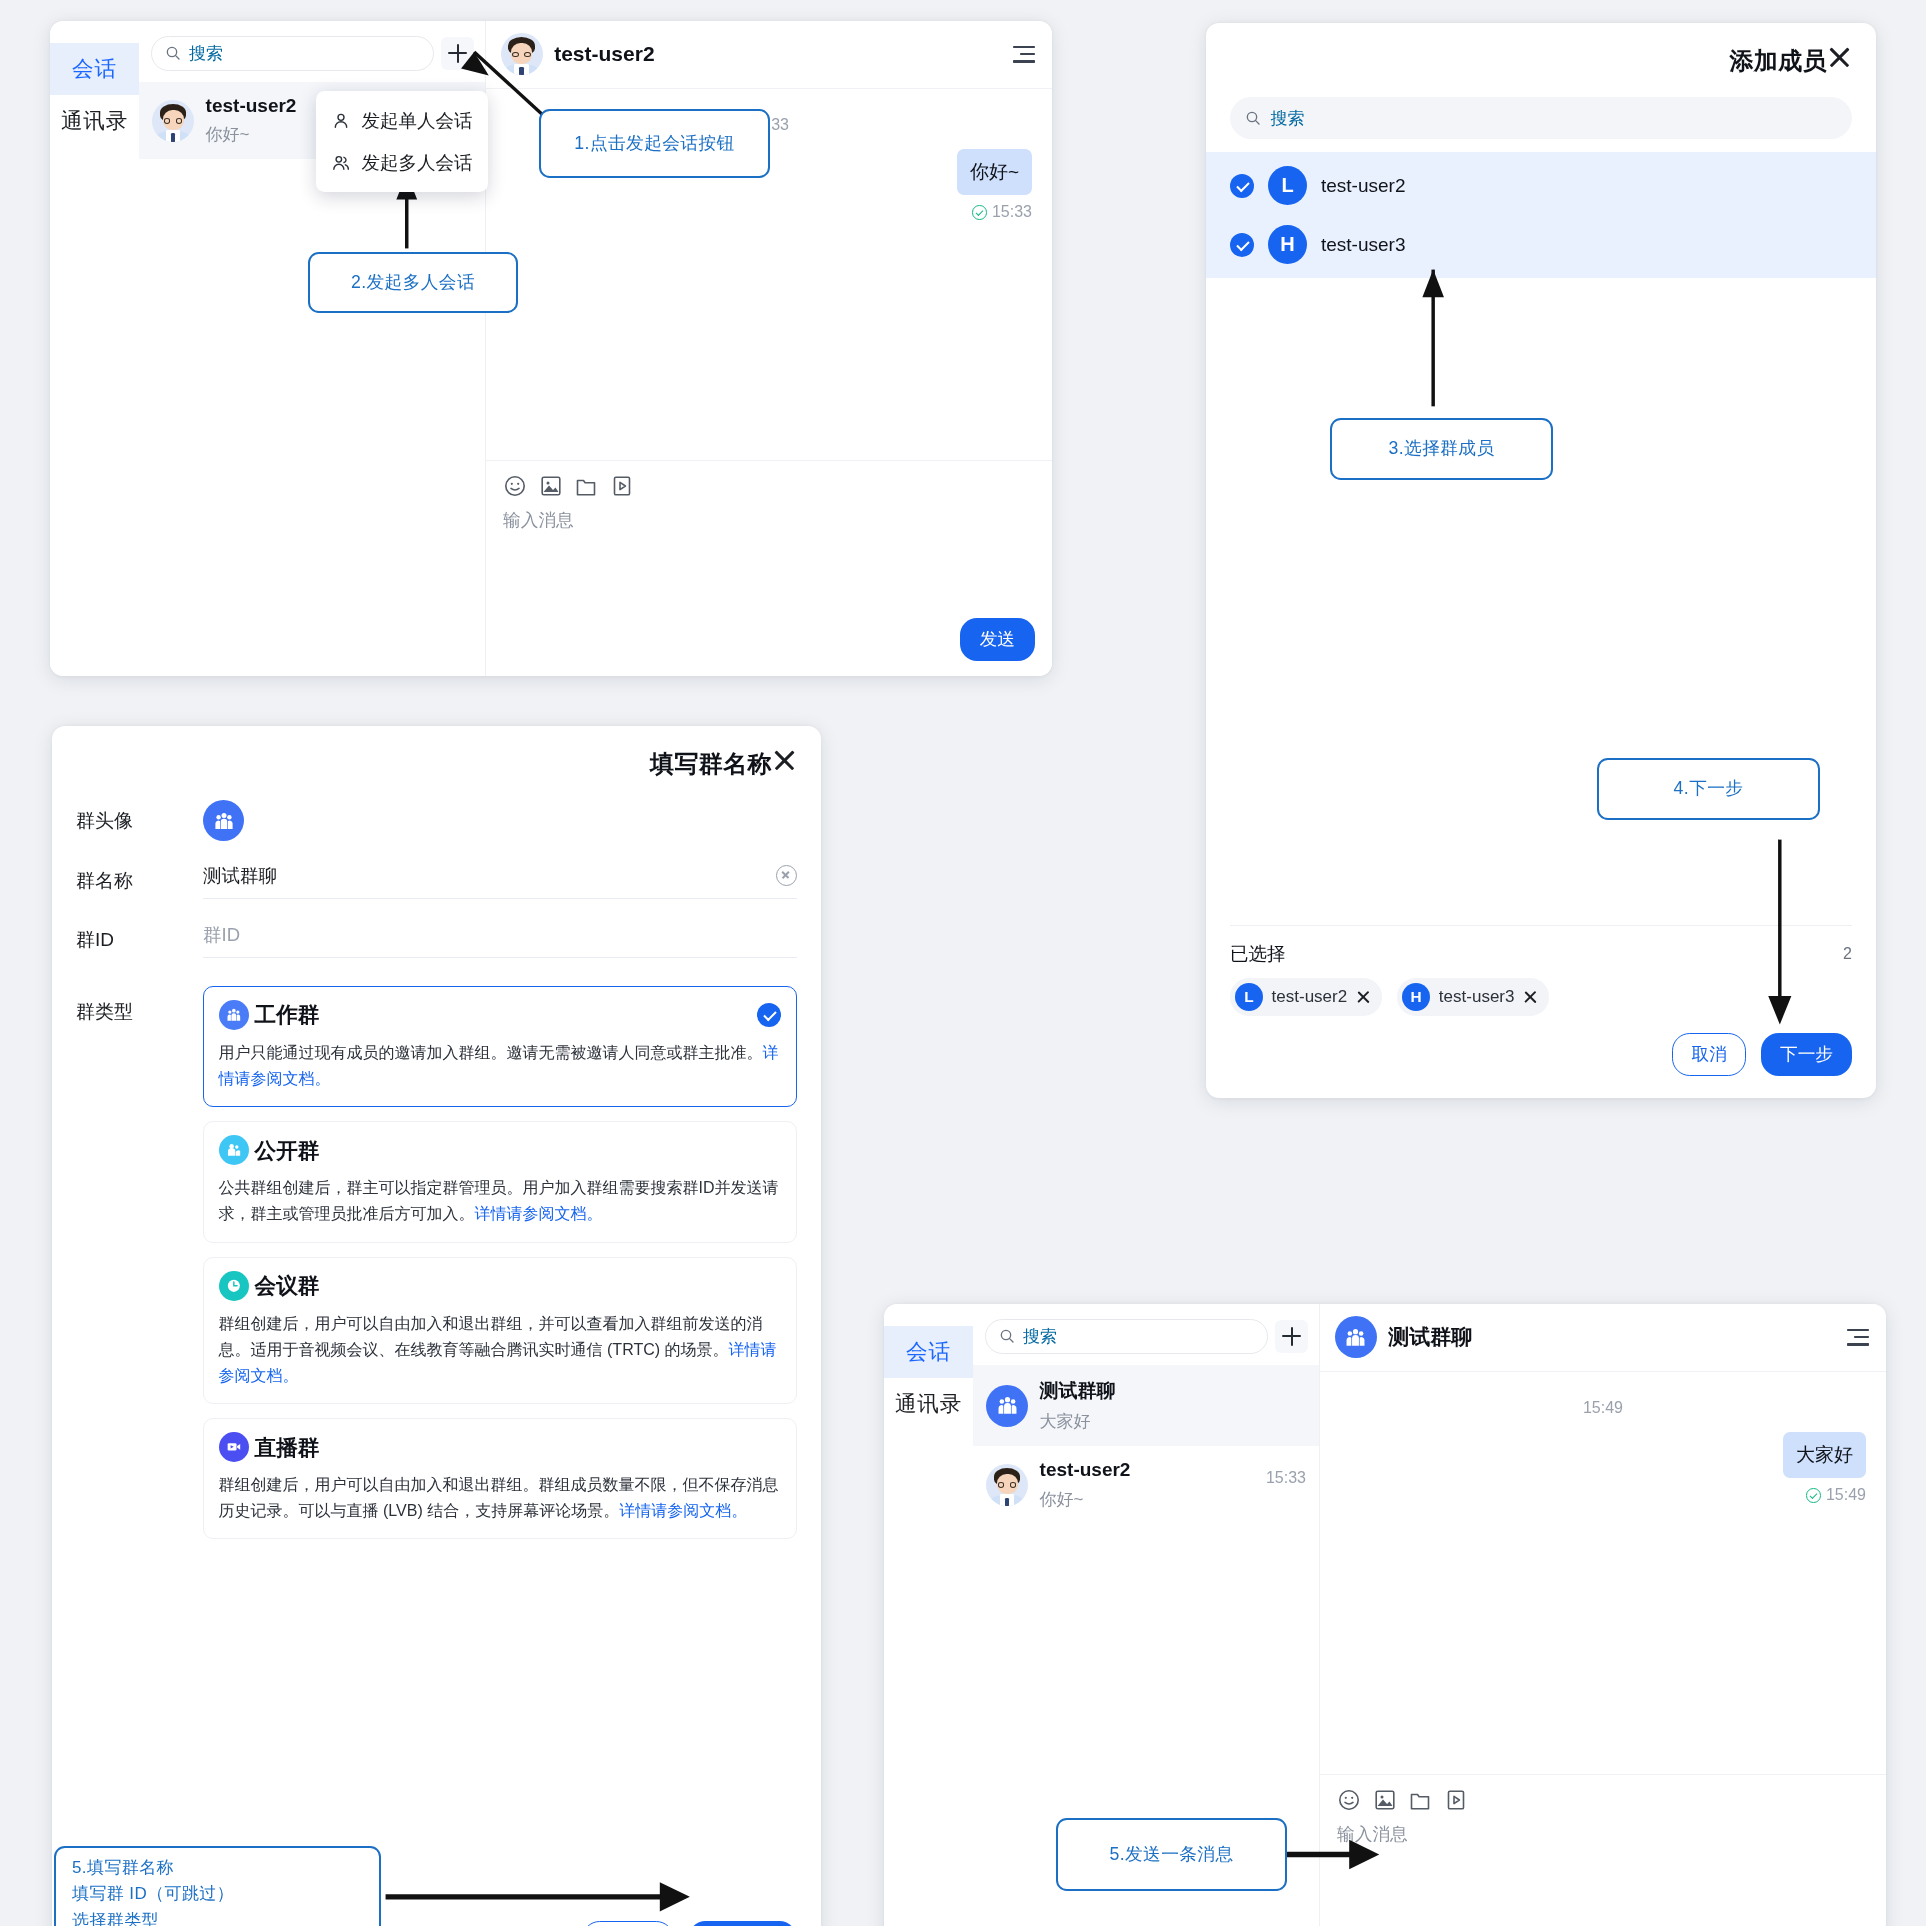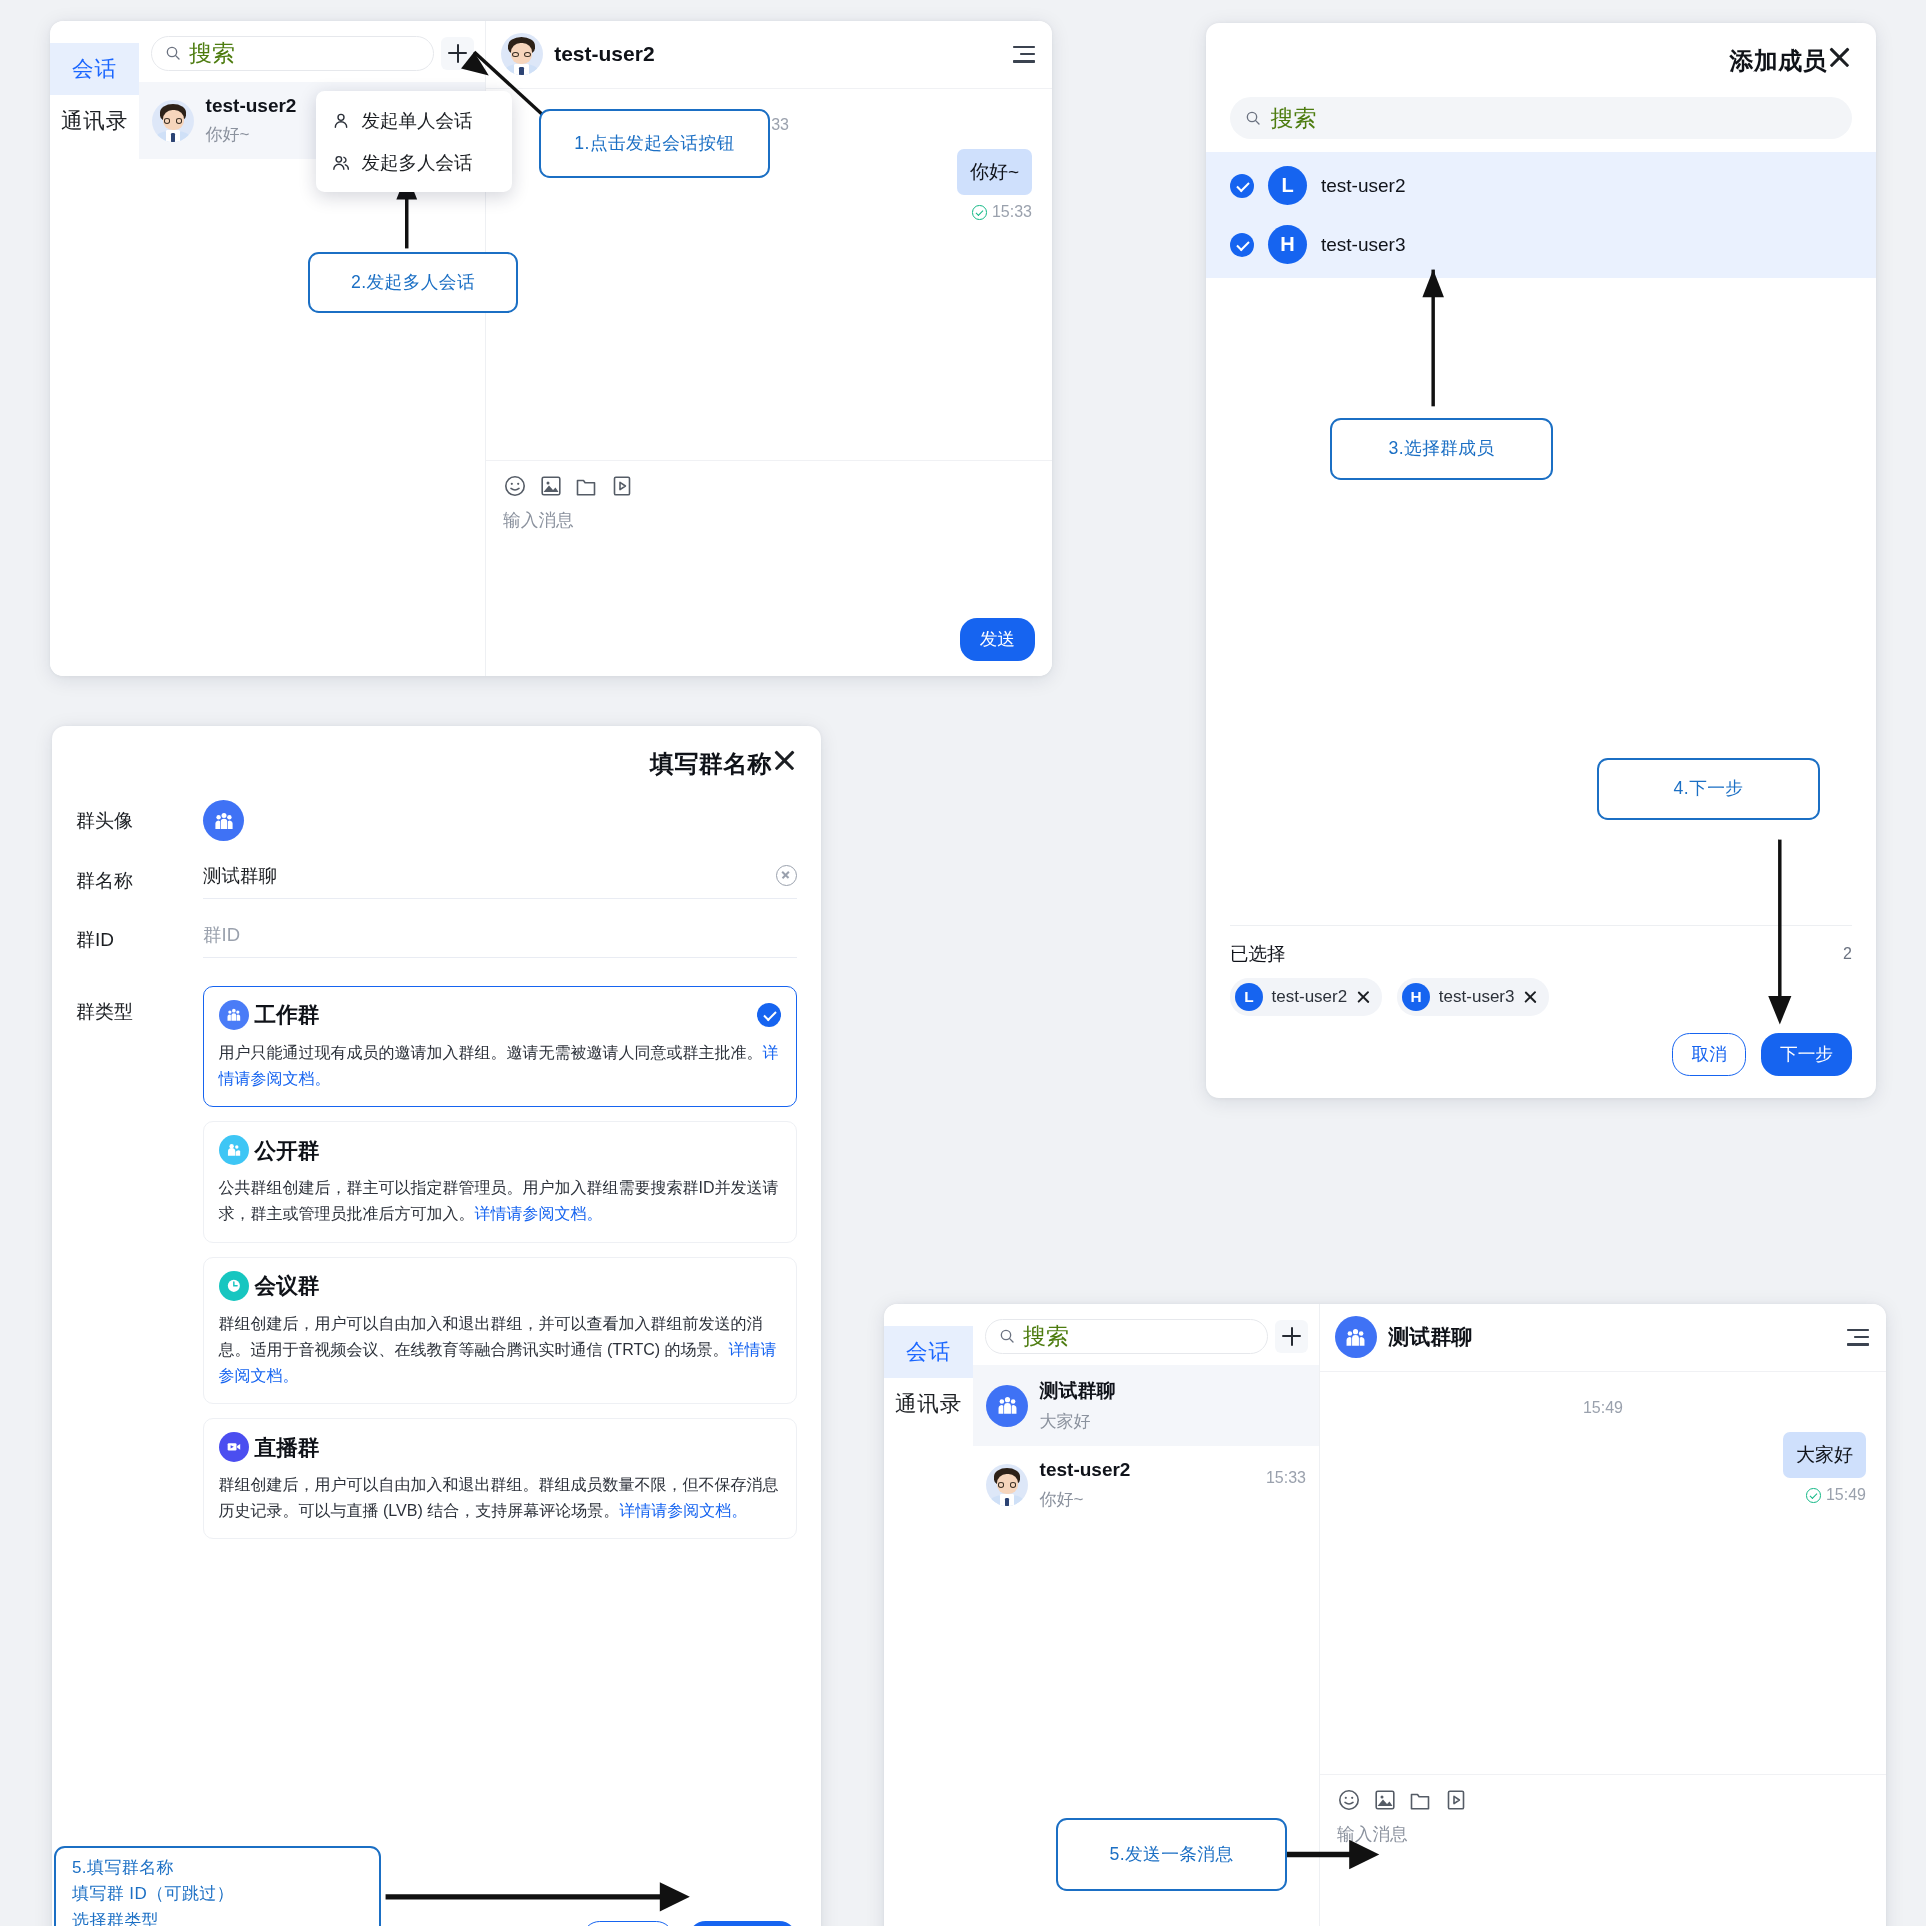--- a/index.html
+++ b/index.html
@@ -32,21 +32,21 @@
   }
   .rail-tab.active { background: #e7effd; color: #1a66ff; font-weight: 500; }
 
   .im-list { flex: 0 0 auto; background: #ffffff; border-right: 0.8px solid #eef0f3; }
   .list-head { display: flex; align-items: center; gap: 7.7px; padding: 14.6px 10.8px 11.6px 11.6px; }
   .search-box {
     flex: 1; height: 35px; border: 0.8px solid #e6e8ec; border-radius: 17.7px;
     display: flex; align-items: center; gap: 8.5px; padding: 0 13px; background:#fff;
   }
   .mag { width: 16px; height: 16px; flex: 0 0 16px; }
-  .search-ph { font-size: 23px; color: #4d7c0f; }
+  .search-ph { font-size: 17px; color: #0369a1; }
   .plus-btn {
     width: 33px; height: 33px; flex: 0 0 33px; border-radius: 6.2px; background: #f5f7fa;
     display: flex; align-items: center; justify-content: center; position: relative;
   }
   .plus-btn::before, .plus-btn::after {
     content: ""; position: absolute; background: #262b33; border-radius: 1.2px;
   }
   .plus-btn::before { width: 19px; height: 2.3px; }
   .plus-btn::after  { width: 2.3px; height: 19px; }
 
@@ -280,21 +280,21 @@
           </svg>
         </div>
         <div class="input-ph">输入消息</div>
         <div class="send-row">
           <div class="send-btn">发送</div>
         </div>
       </div>
     </div>
   </div>
 
-  <div class="popmenu" style="left:316px; top:91px; width:196px;">
+  <div class="popmenu" style="left:316px; top:91px; width:172px;">
     <div class="popmenu-item">
       <svg width="20" height="20" viewBox="0 0 24 24">
         <circle cx="12" cy="7.6" r="3.6" fill="none" stroke="#2c313a" stroke-width="1.7"></circle>
         <path d="M5.2 19.6 a6.8 6.8 0 0 1 13.6 0" fill="none" stroke="#2c313a" stroke-width="1.7" stroke-linecap="round"></path>
       </svg>
       <span>发起单人会话</span>
     </div>
     <div class="popmenu-item">
       <svg width="20" height="20" viewBox="0 0 24 24">
         <circle cx="9.4" cy="7.6" r="3.3" fill="none" stroke="#2c313a" stroke-width="1.7"></circle>

